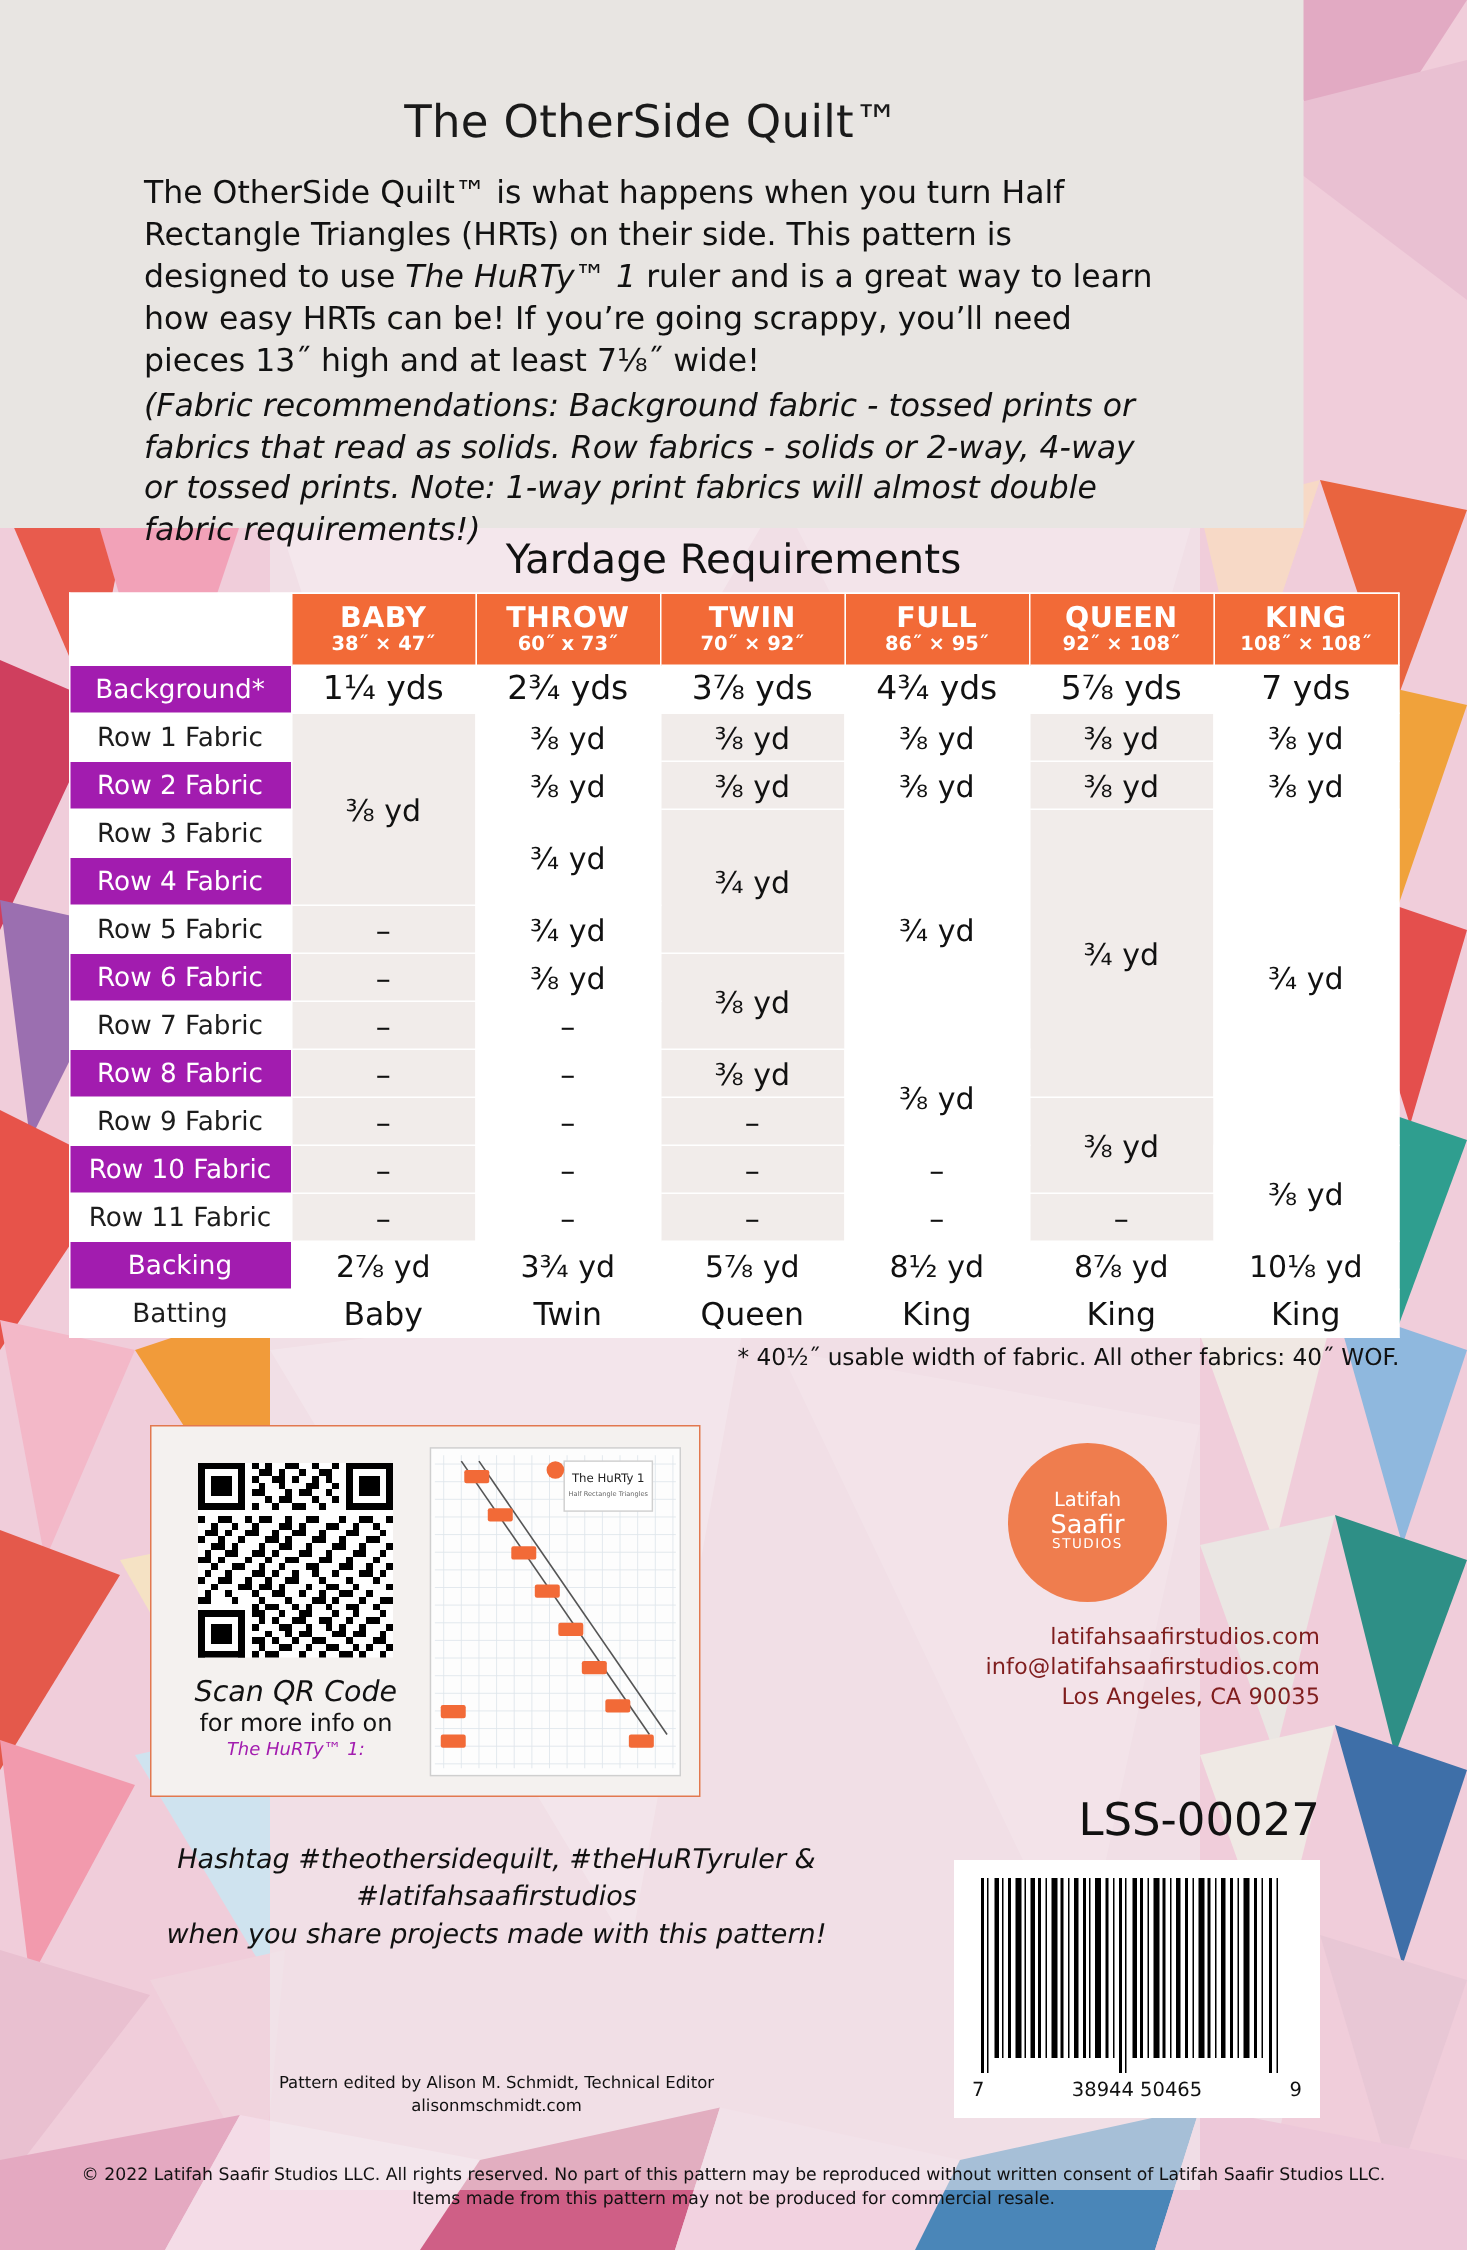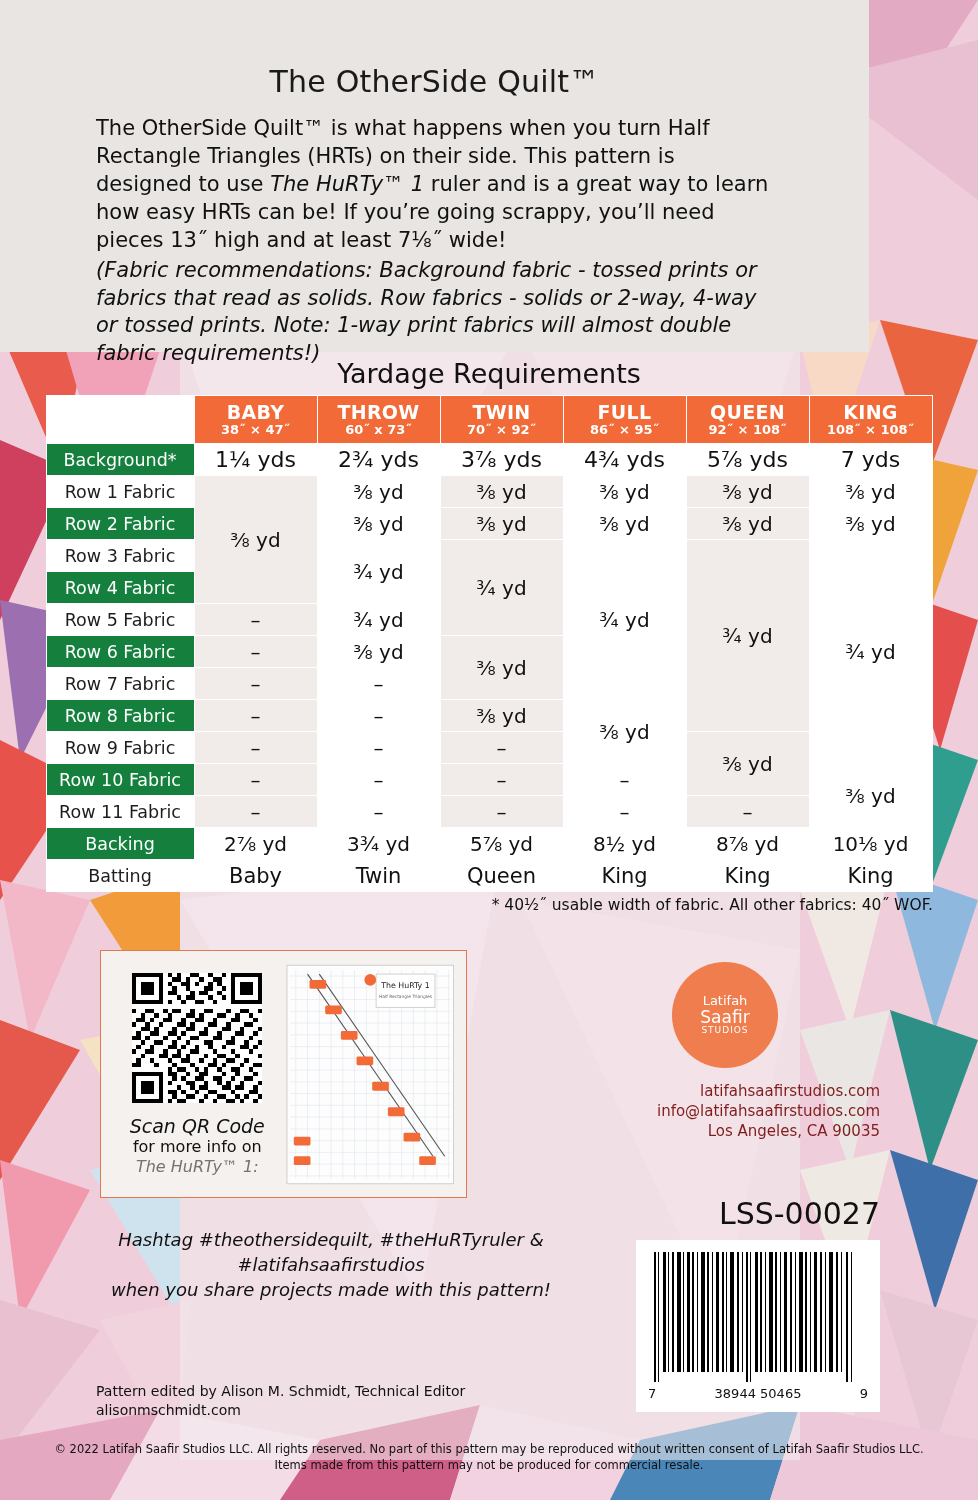--- a/index.html
+++ b/index.html
@@ -75,21 +75,21 @@
   th.size-head .dm { font-size:13px; font-weight:bold; display:block; }
   th.corner { background:#fff; border:none; }
 
   td.rowlabel {
     text-align:right;
     padding-right:9px;
     font-size:17.5px;
     color:#1d1d1d;
     height:32px;
   }
-  td.rowlabel.shade { background:#15803d; color:#fff; }
+  td.rowlabel.shade { background:#a21caf; color:#fff; }
   td.rowlabel.light { background:#fff; color:#1d1d1d; }
 
   td.cell { font-size:20px; color:#111; background:#f1ecea; height:32px; }
   td.cell.white { background:#fff; }
 
   td.bigval { font-size:22px; }
   td.batting { font-size:21px; background:#fff; }
   td.backing { font-size:20px; background:#fff; }
 
   .table-note {
@@ -107,21 +107,21 @@
     border:1px solid #e2784f;
     z-index:2;
     display:flex;
     align-items:center;
     padding:10px 12px;
   }
   .qr-left { width:172px; text-align:center; }
   .qr-img { width:130px; height:130px; margin:0 auto; }
   .qr-cap1 { font-size:19px; font-style:italic; margin-top:8px; color:#111;}
   .qr-cap2 { font-size:16px; color:#111; line-height:1.25;}
-  .qr-cap3 { font-size:16px; font-style:italic; color:#737373;}
+  .qr-cap3 { font-size:12px; font-style:italic; color:#a21caf;}
   .ruler-img { width:172px; height:225px; margin-left:4px; }
 
   .brand-badge {
     position:absolute; left:672px; top:962px;
     width:106px; height:106px; border-radius:50%;
     background:#ef7d4e; color:#fff; z-index:3;
     display:flex; flex-direction:column; align-items:center; justify-content:center;
     line-height:1.08;
   }
   .brand-badge .b1 { font-size:13px; }
@@ -142,21 +142,21 @@
   }
   .barcode-box svg { display:block; }
   .bc-digits { font-size:13px; color:#111; display:flex; justify-content:space-between; padding:0 2px; }
 
   .hashtags {
     position:absolute; left:96px; top:1228px; width:470px; z-index:3;
     text-align:center; font-style:italic; font-size:18px; color:#111; line-height:1.38;
   }
   .credits {
     position:absolute; left:96px; top:1382px; width:470px; z-index:3;
-    text-align:left; font-size:14px; color:#111; line-height:1.35;
+    text-align:center; font-size:11px; color:#111; line-height:1.35;
   }
   .copyright {
     position:absolute; left:49px; top:1442px; width:880px; z-index:3;
     text-align:center; font-size:11.5px; color:#111; line-height:1.35;
   }
 </style>
 </head>
 <body>
 
 <div id="quilt-bg">

